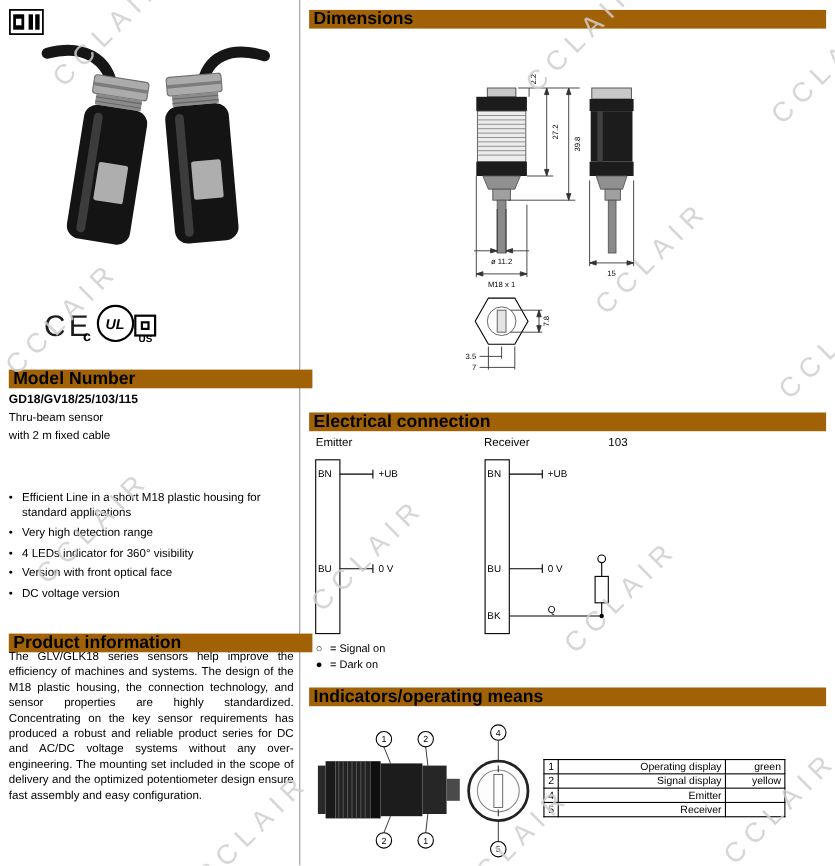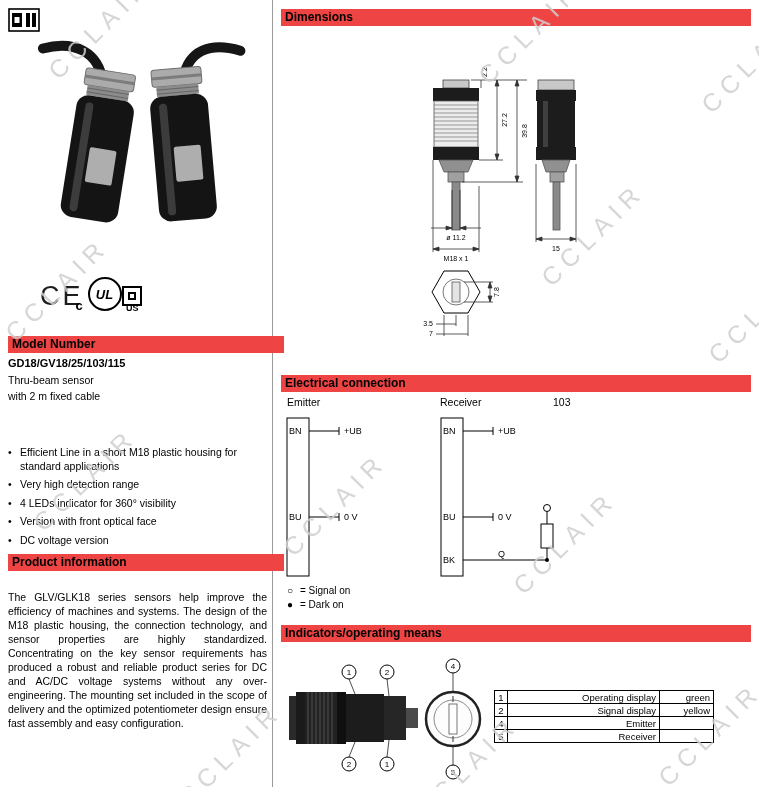--- a/index.html
+++ b/index.html
@@ -12,21 +12,21 @@
 
   
   .wm {
     position:absolute; width:170px; text-align:center; color:#cfcfcf; opacity:.85;
     font-size:25px; letter-spacing:7px; transform:rotate(-45deg);
     pointer-events:none; white-space:nowrap; z-index:30; font-weight:normal;
   }
 
   
   .hdr {
-    position:absolute; background:#ef4444; font-weight:bold; font-size:12px;
+    position:absolute; background:#a16207; font-weight:bold; font-size:16px;
     height:17px; line-height:17px; padding-left:4px; z-index:2;
   }
   .hdr-left  { left:8px;  width:276px; }
   .hdr-right { left:281px; width:470px; }
 
   
   .type-icon { position:absolute; left:8px; top:8px; width:32px; height:24px; }
   .photo { position:absolute; left:8px; top:36px; width:258px; height:234px; }
 
   .certs { position:absolute; left:40px; top:274px; height:44px; display:flex; align-items:center; z-index:2; }
@@ -162,21 +162,21 @@
     <li>
         <span class="bullet">•</span>
         <span>Version with front optical face</span>
       </li>
     <li>
         <span class="bullet">•</span>
         <span>DC voltage version</span>
       </li>
   </ul>
 
-  <div class="hdr hdr-left" style="top:554px;">Product information</div>
+  <div class="hdr hdr-left" style="top:576px;">Product information</div>
   <p class="product-info">The GLV/GLK18 series sensors help improve the efficiency of machines and systems. The design of the M18 plastic housing, the connection technology, and sensor properties are highly standardized. Concentrating on the key sensor requirements has produced a robust and reliable product series for DC and AC/DC voltage systems without any over-engineering. The mounting set included in the scope of delivery and the optimized potentiometer design ensure fast assembly and easy configuration.</p>
 
   <div class="hdr hdr-right" style="top:9px;">Dimensions</div>
 
   <svg class="dims-svg" viewBox="0 0 470 340">
 
     <g>
       <rect x="162" y="50" width="26" height="8" fill="#c8c8c8" stroke="#444" stroke-width="0.8"></rect>
       <rect x="152" y="58" width="46" height="13" fill="#1c1c1c"></rect>
       <rect x="153" y="71" width="44" height="46" fill="#ececec" stroke="#555" stroke-width="0.8"></rect>

